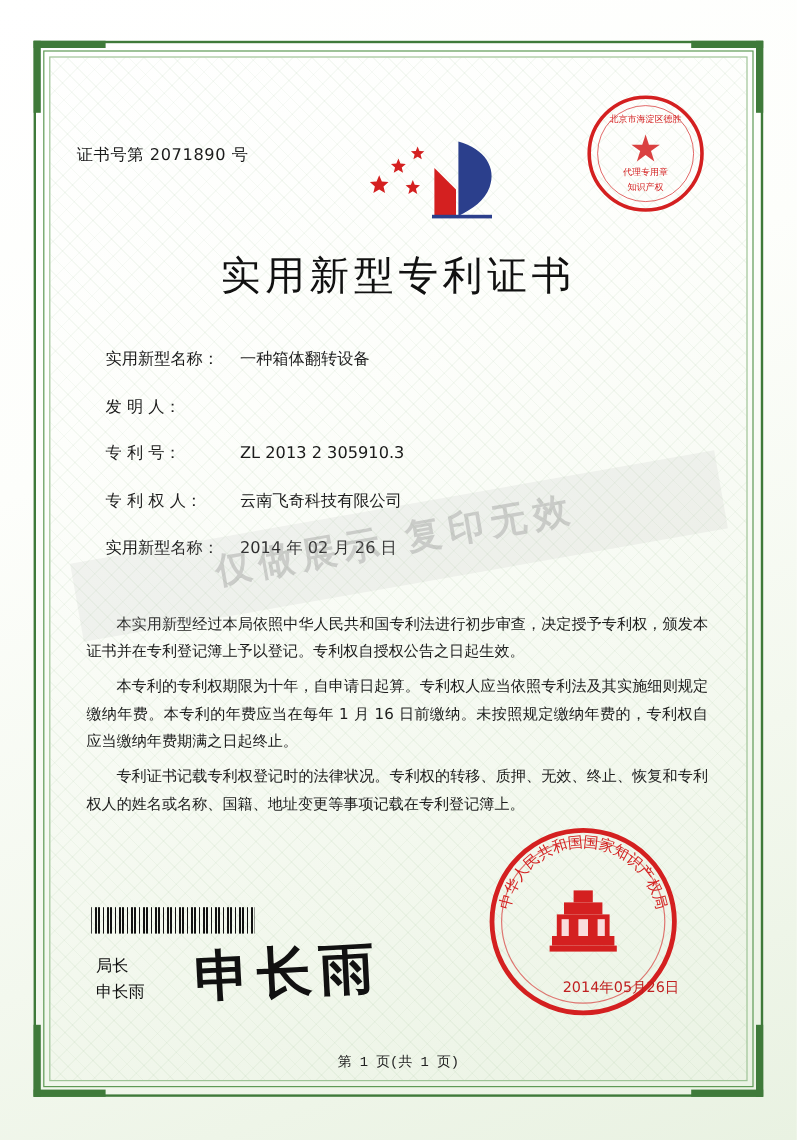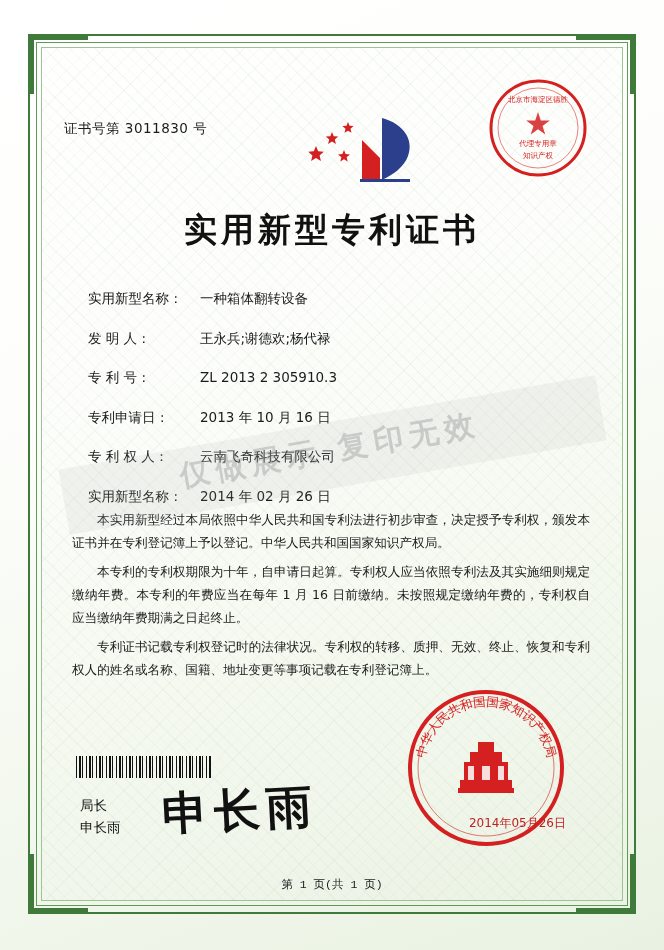--- a/index.html
+++ b/index.html
@@ -109,21 +109,21 @@
     height: 104px;
   }
 
   .title {
     position: absolute;
     left: 0;
     right: 0;
     top: 150px;
     text-align: center;
     font-size: 33px;
-    font-weight: bold;
+    font-weight: normal;
     letter-spacing: 4px;
     color: #111111;
     font-family: "DejaVu Sans", "Liberation Sans", sans-serif;
   }
 
   .fields {
     position: absolute;
     left: 36px;
     right: 20px;
     top: 232px;
@@ -263,21 +263,21 @@
   <div class="frame-inner"></div>
   <div class="frame-hair"></div>
   <div class="corner tl"></div>
   <div class="corner tr"></div>
   <div class="corner bl"></div>
   <div class="corner br"></div>
   <div class="guilloche"></div>
 
   <div class="content">
 
-    <div class="cert-number">证书号第 3011830 号</div>
+    <div class="cert-number">证书号第 2071890 号</div>
 
     <div class="logo">
       <svg width="120" height="80" viewBox="0 0 120 80">
         <g fill="#d42020">
           <polygon points="12,40 14.2,45.2 19.8,45.7 15.6,49.4 16.9,54.9 12,52 7.1,54.9 8.4,49.4 4.2,45.7 9.8,45.2"></polygon>
           <polygon points="28,26 29.7,30.2 34.2,30.6 30.8,33.5 31.9,37.9 28,35.6 24.1,37.9 25.2,33.5 21.8,30.6 26.3,30.2"></polygon>
           <polygon points="44,16 45.5,19.8 49.6,20.1 46.5,22.8 47.5,26.8 44,24.7 40.5,26.8 41.5,22.8 38.4,20.1 42.5,19.8"></polygon>
           <polygon points="40,44 41.6,48 46,48.4 42.6,51.3 43.7,55.6 40,53.3 36.3,55.6 37.4,51.3 34,48.4 38.4,48"></polygon>
           <path d="M58 74 L58 34 L76 52 L76 74 Z"></path>
         </g>
@@ -299,42 +299,37 @@
 
     <div class="title">实用新型专利证书</div>
 
     <div class="fields">
       <div class="field-row">
         <div class="field-label">实用新型名称：</div>
         <div class="field-value">一种箱体翻转设备</div>
       </div>
       <div class="field-row">
         <div class="field-label">发 明 人：</div>
-        <div class="field-value">王永兵;谢德欢;杨代禄</div>
       </div>
       <div class="field-row">
         <div class="field-label">专 利 号：</div>
         <div class="field-value">ZL 2013 2 305910.3</div>
       </div>
       <div class="field-row">
-        <div class="field-label">专利申请日：</div>
-        <div class="field-value">2013 年 10 月 16 日</div>
-      </div>
-      <div class="field-row">
         <div class="field-label">专 利 权 人：</div>
         <div class="field-value">云南飞奇科技有限公司</div>
       </div>
       <div class="field-row">
         <div class="field-label">实用新型名称：</div>
         <div class="field-value">2014 年 02 月 26 日</div>
       </div>
     </div>
 
     <div class="paragraphs">
-      <p>本实用新型经过本局依照中华人民共和国专利法进行初步审查，决定授予专利权，颁发本证书并在专利登记簿上予以登记。中华人民共和国国家知识产权局。</p>
+      <p>本实用新型经过本局依照中华人民共和国专利法进行初步审查，决定授予专利权，颁发本证书并在专利登记簿上予以登记。专利权自授权公告之日起生效。</p>
       <p>本专利的专利权期限为十年，自申请日起算。专利权人应当依照专利法及其实施细则规定缴纳年费。本专利的年费应当在每年 1 月 16 日前缴纳。未按照规定缴纳年费的，专利权自应当缴纳年费期满之日起终止。</p>
       <p>专利证书记载专利权登记时的法律状况。专利权的转移、质押、无效、终止、恢复和专利权人的姓名或名称、国籍、地址变更等事项记载在专利登记簿上。</p>
     </div>
 
     <div class="barcode"></div>
 
     <div class="signer">
       <div>局长</div>
       <div>申长雨</div>
     </div>

